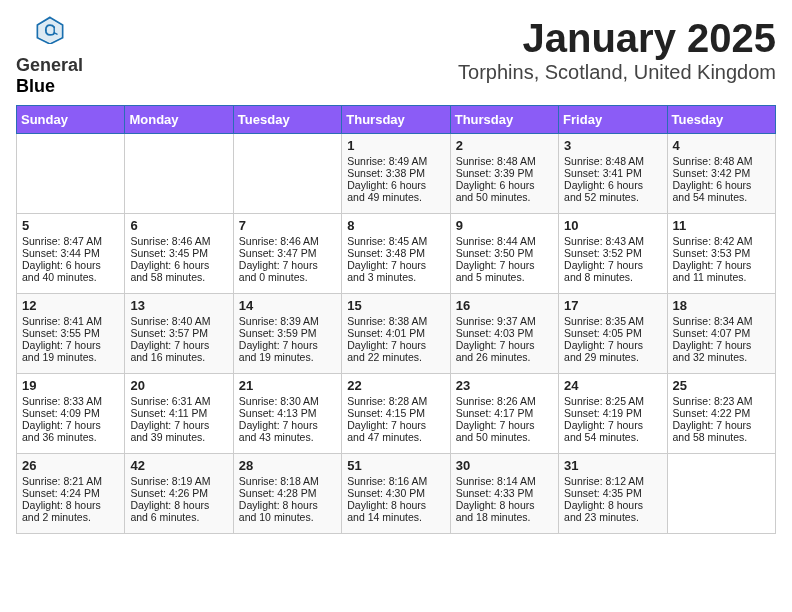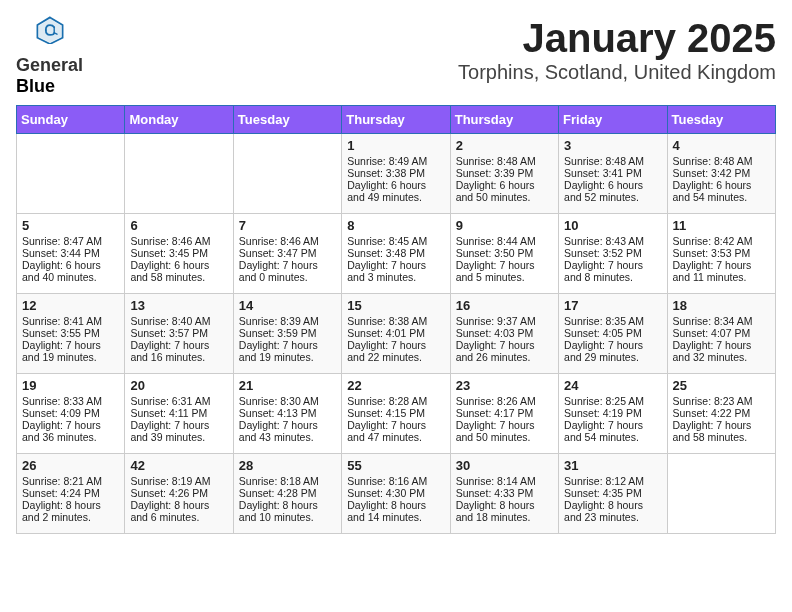--- a/index.html
+++ b/index.html
@@ -326,21 +326,21 @@
           <div>and 6 minutes.</div>
         </td>
         <td>
           <span class="day-num">28</span>
           <div>Sunrise: 8:18 AM</div>
           <div>Sunset: 4:28 PM</div>
           <div>Daylight: 8 hours</div>
           <div>and 10 minutes.</div>
         </td>
         <td>
-          <span class="day-num">55</span>
+          <span class="day-num">51</span>
           <div>Sunrise: 8:16 AM</div>
           <div>Sunset: 4:30 PM</div>
           <div>Daylight: 8 hours</div>
           <div>and 14 minutes.</div>
         </td>
         <td>
           <span class="day-num">30</span>
           <div>Sunrise: 8:14 AM</div>
           <div>Sunset: 4:33 PM</div>
           <div>Daylight: 8 hours</div>

